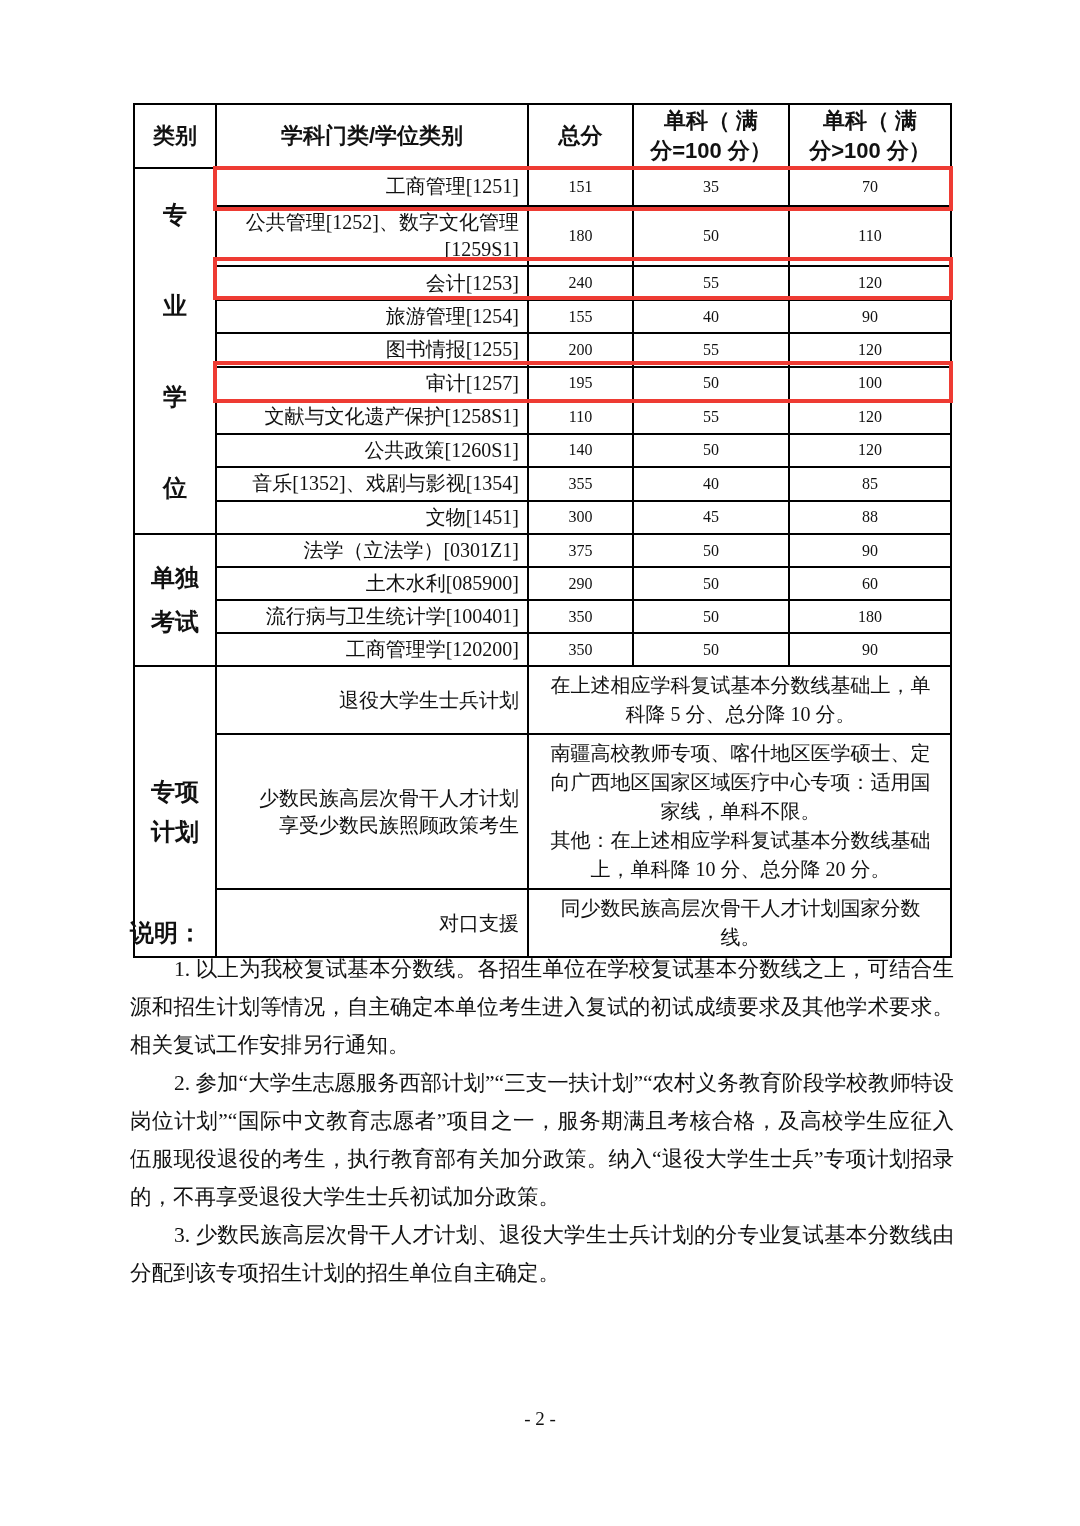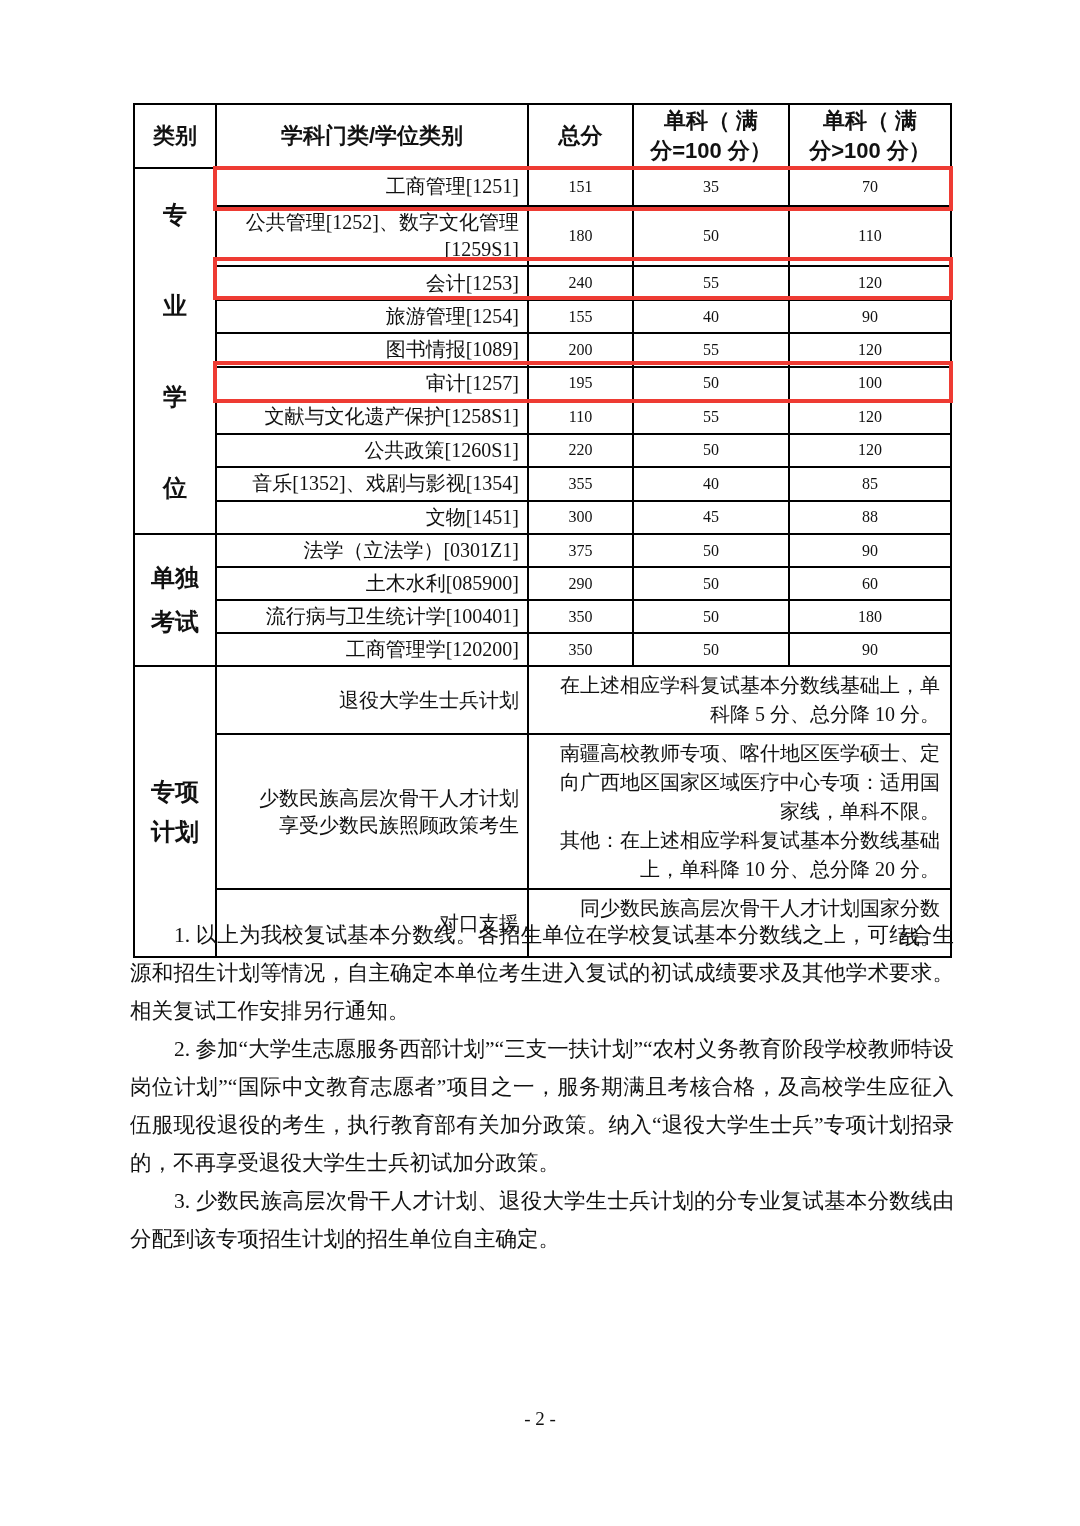--- a/index.html
+++ b/index.html
@@ -54,21 +54,21 @@
     font-weight: bold;
     font-size: 24px;
     text-align: center;
     white-space: pre-line;
   }
   td.cell-group.g-prof   { line-height: 91px; }
   td.cell-group.g-single { line-height: 44px; }
   td.cell-group.g-special{ line-height: 40px; margin-top: 48px; }
   td.cell-note {
     font-size: 20px;
-    text-align: right;
+    text-align: center;
     padding: 4px 10px 4px 12px;
     line-height: 29px;
     white-space: pre-line;
   }
 
   tr.h-std  td { height: 30px; }
   tr.h-r1   td { height: 37px; }
   tr.h-r2   td { height: 55px; }
   tr.h-r15  td { height: 58px; }
   tr.h-r16  td { height: 141px; }
@@ -158,40 +158,40 @@
         <td class="cell-num">55</td>
         <td class="cell-num">120</td>
       </tr>
       <tr class="h-std">
         <td class="cell-name">旅游管理[1254]</td>
         <td class="cell-num">155</td>
         <td class="cell-num">40</td>
         <td class="cell-num">90</td>
       </tr>
       <tr class="h-std">
-        <td class="cell-name">图书情报[1089]</td>
+        <td class="cell-name">图书情报[1255]</td>
         <td class="cell-num">200</td>
         <td class="cell-num">55</td>
         <td class="cell-num">120</td>
       </tr>
       <tr class="h-std">
         <td class="cell-name">审计[1257]</td>
         <td class="cell-num">195</td>
         <td class="cell-num">50</td>
         <td class="cell-num">100</td>
       </tr>
       <tr class="h-std">
         <td class="cell-name">文献与文化遗产保护[1258S1]</td>
         <td class="cell-num">110</td>
         <td class="cell-num">55</td>
         <td class="cell-num">120</td>
       </tr>
       <tr class="h-std">
         <td class="cell-name">公共政策[1260S1]</td>
-        <td class="cell-num">220</td>
+        <td class="cell-num">140</td>
         <td class="cell-num">50</td>
         <td class="cell-num">120</td>
       </tr>
       <tr class="h-std">
         <td class="cell-name">音乐[1352]、戏剧与影视[1354]</td>
         <td class="cell-num">355</td>
         <td class="cell-num">40</td>
         <td class="cell-num">85</td>
       </tr>
       <tr class="h-std">
@@ -244,18 +244,19 @@
       </tr>
     </tbody>
   </table>
 
   <div class="hl-box hl-1"></div>
   <div class="hl-box hl-2"></div>
   <div class="hl-box hl-3"></div>
 </div>
 
 <div class="notes">
+  <div class="notes-title">说明：</div>
   <p>1. 以上为我校复试基本分数线。各招生单位在学校复试基本分数线之上，可结合生源和招生计划等情况，自主确定本单位考生进入复试的初试成绩要求及其他学术要求。相关复试工作安排另行通知。</p>
   <p>2. 参加“大学生志愿服务西部计划”“三支一扶计划”“农村义务教育阶段学校教师特设岗位计划”“国际中文教育志愿者”项目之一，服务期满且考核合格，及高校学生应征入伍服现役退役的考生，执行教育部有关加分政策。纳入“退役大学生士兵”专项计划招录的，不再享受退役大学生士兵初试加分政策。</p>
   <p>3. 少数民族高层次骨干人才计划、退役大学生士兵计划的分专业复试基本分数线由分配到该专项招生计划的招生单位自主确定。</p>
 </div>
 
 <div class="page-footer">- 2 -</div>
 
 </body></html>

